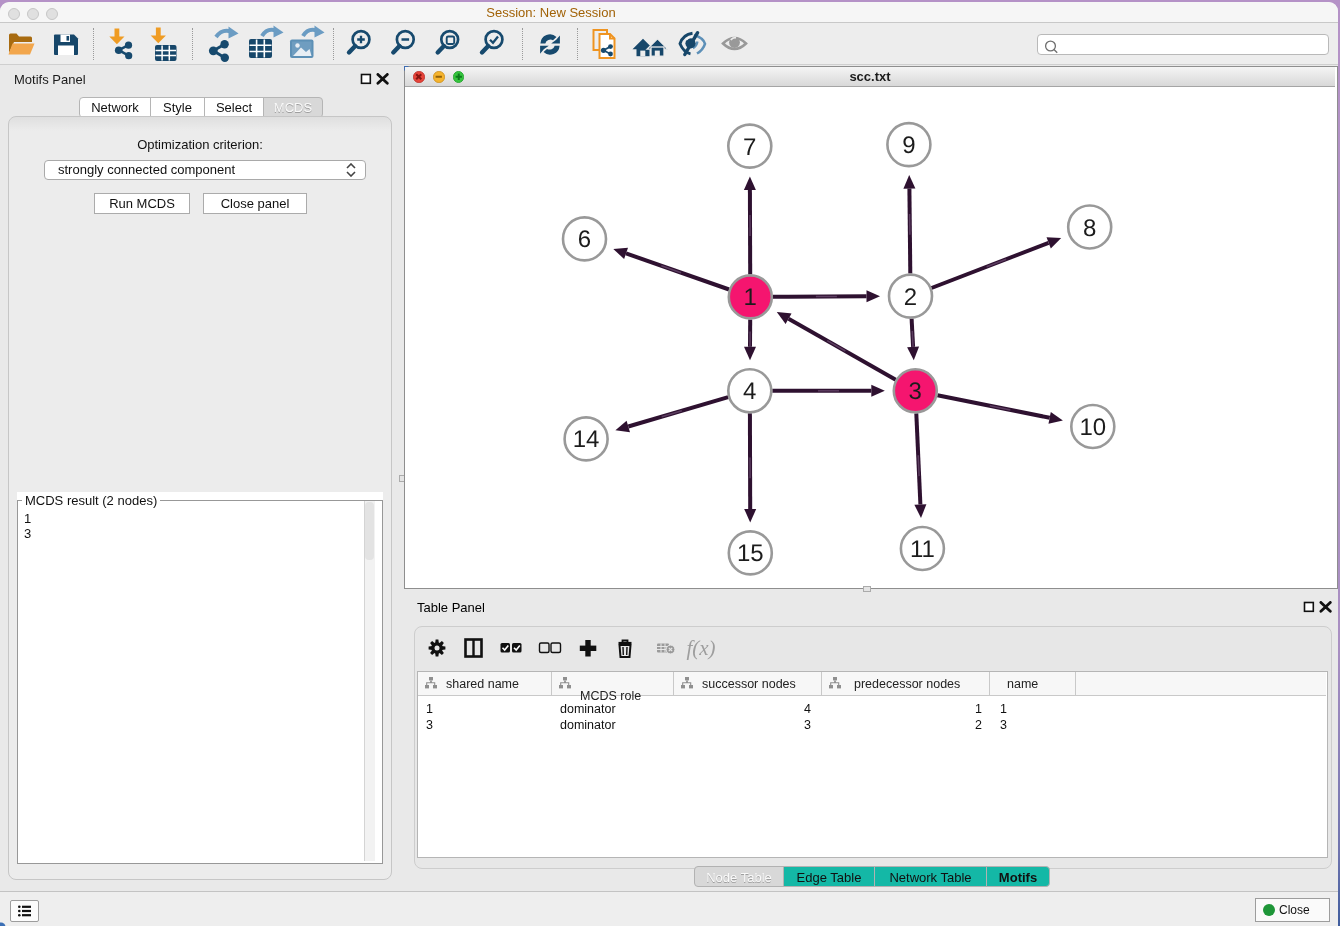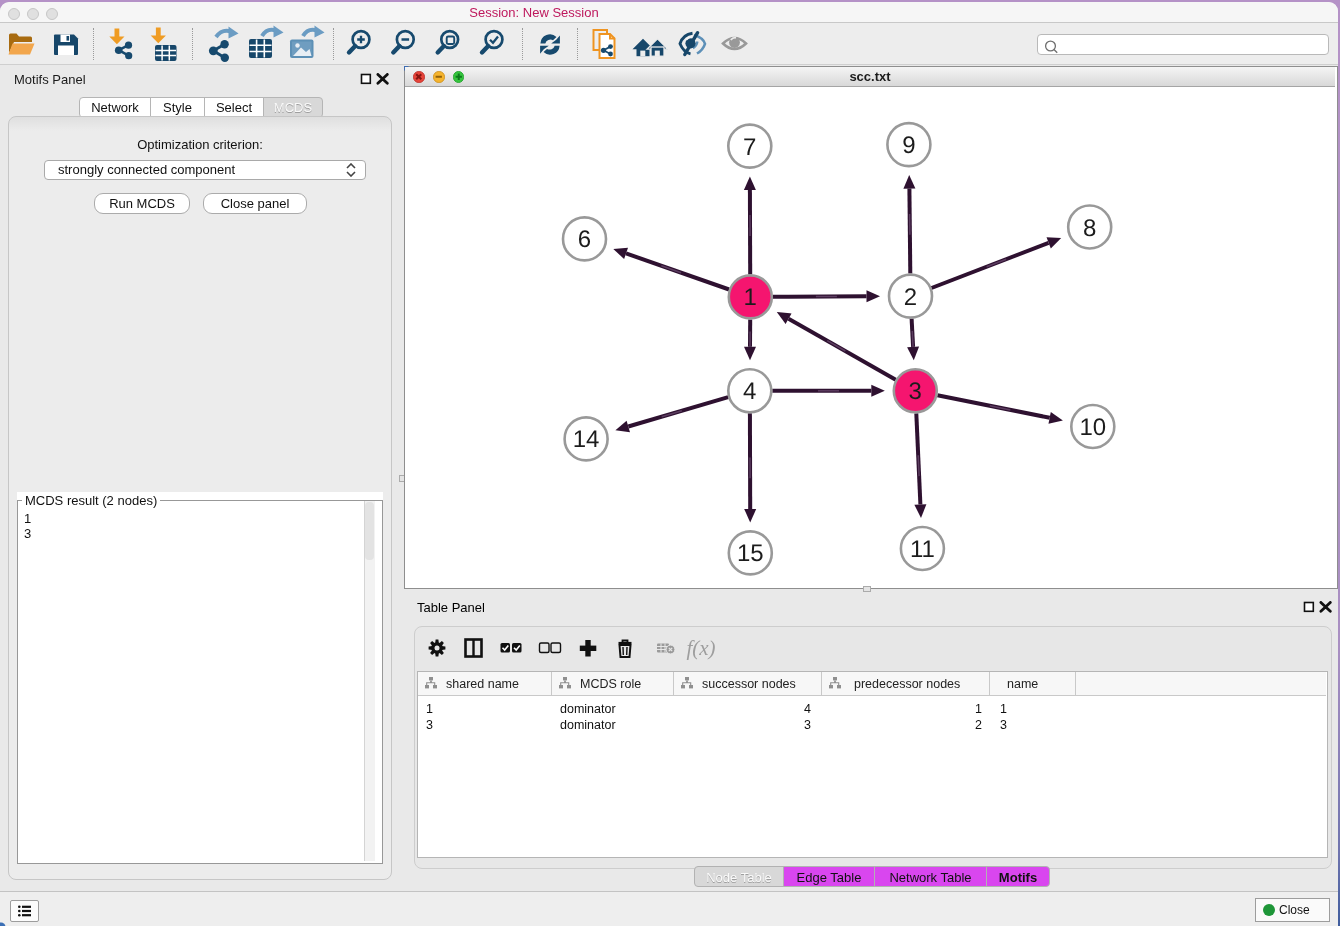--- a/index.html
+++ b/index.html
@@ -2,54 +2,54 @@
 <html><head>
 <meta charset="utf-8">
 <style>
 html,body{margin:0;padding:0;}
 body{width:1340px;height:926px;position:relative;overflow:hidden;
   background:#b592c7;font-family:"Liberation Sans",sans-serif;transform:translateZ(0);}
 .abs{position:absolute;}
 #app{left:0;top:2px;width:1338px;height:924px;background:#ececec;border-radius:9px 9px 0 0;overflow:hidden;}
 #titlebar{left:0;top:0;width:1338px;height:20px;background:#f6f6f6;border-bottom:1px solid #c8c8c8;border-radius:9px 9px 0 0;}
 .tl{top:5.5px;width:10px;height:10px;border-radius:50%;background:#e0e0e0;border:1px solid #c6c6c6;}
-#apptitle{top:3px;left:0;width:1068px;text-align:center;font-size:13px;color:#be185d;}
+#apptitle{top:3px;left:0;width:1068px;text-align:center;font-size:13px;color:#a16207;padding-left:17px;}
 #toolbar{left:0;top:21px;width:1338px;height:41px;background:#ededed;border-bottom:1px solid #cfcfcf;}
 .vsep{top:5px;height:32px;width:0;border-left:1px dotted #9a9a9a;}
 #search{left:1037px;top:11px;width:290px;height:19px;background:#fff;border:1px solid #b9b9b9;border-radius:4px;}
 #main{left:0;top:63px;width:1338px;height:826px;background:#e9e9e9;}
 
 #cptitle{left:14px;top:7px;font-size:13px;color:#1b1b1b;}
 .tab{position:absolute;top:0;height:17px;border:1px solid #b5b5b5;background:#fff;
   font-size:13px;color:#111;text-align:center;padding-top:2px;box-sizing:content-box;}
 
 #cpinner{left:8px;top:51px;width:382px;height:762px;background:linear-gradient(#dfdfdf,#ececec 14px);border:1px solid #c6c6c6;border-radius:8px;}
 #optlab{left:0;top:72px;width:400px;text-align:center;font-size:13px;color:#111;}
 #cpselect{left:44px;top:95px;width:307px;height:17px;background:#fff;border:1px solid #a9a9a9;border-radius:4px;font-size:13px;color:#111;padding:1px 0 0 13px;}
-.btn{position:absolute;top:128px;height:17px;background:#fff;border:1px solid #ababab;border-radius:9px;font-size:13px;color:#111;text-align:center;padding-top:2px;}
+.btn{position:absolute;top:128px;height:17px;background:#fff;border:1px solid #ababab;border-radius:0;font-size:13px;color:#111;text-align:center;padding-top:2px;}
 #fieldwhite{left:17px;top:426.5px;width:366px;height:372.5px;background:#fff;}
 #fieldset{left:17px;top:435px;width:364px;height:362px;border:1px solid #989898;}
 #legend{left:22px;top:428px;background:#fff;font-size:13px;color:#111;padding:0 3px;}
 #fstext{left:24px;top:447px;font-size:13px;color:#111;line-height:14.5px;}
 #fsscroll{left:364px;top:436px;width:10px;height:360px;background:#f2f2f2;border-left:1px solid #d4d4d4;}
 #fsthumb{left:365px;top:437px;width:9px;height:58px;background:#e3e3e3;border-radius:4px;}
 
 #netwin{left:404px;top:0.5px;width:932px;height:521.5px;border:1px solid #8e8e8e;background:#fff;}
 #nettitle{left:0;top:0;width:930px;height:19px;background:linear-gradient(#f5f5f5,#d8d8d8);border-bottom:1px solid #a5a5a5;}
 #netname{left:0;top:2.5px;width:930px;text-align:center;font-size:13px;font-weight:bold;color:#1c1c1c;}
 .mac{top:4.5px;width:11.5px;height:11.5px;border-radius:50%;box-sizing:border-box;}
 
 #tptitle{left:417px;top:535px;font-size:13px;color:#000000;}
 #tpbox{left:414px;top:561px;width:916px;height:241px;background:#e7e7e7;border:1px solid #cdcdcd;border-radius:8px;}
 #tbl{left:417px;top:606px;width:909px;height:185px;background:#fff;border:1px solid #b5b5b5;}
 #thead{left:0;top:0;width:908px;height:23px;background:#f7f7f7;border-bottom:1px solid #c9c9c9;}
 .hsep{position:absolute;top:0;height:23px;width:0;border-left:1px solid #c9c9c9;}
 .htxt{position:absolute;top:5px;font-size:12.5px;color:#222;}
 .cell{position:absolute;font-size:12.5px;color:#111;}
-.btab{position:absolute;top:0;height:16px;border:1px solid #b2b2b2;background:#d946ef;font-size:13px;color:#111;text-align:center;padding-top:3px;}
+.btab{position:absolute;top:0;height:16px;border:1px solid #b2b2b2;background:#14b8a6;font-size:13px;color:#111;text-align:center;padding-top:3px;}
 .tabdis{background:#d8d8d8 !important;color:#fafafa !important;text-shadow:0 1px 0 #9e9e9e;}
 
 #status{left:0;top:889px;width:1338px;height:35px;background:#eeeeee;border-top:1px solid #c3c3c3;}
 #listbtn{left:10px;top:8px;width:27px;height:20px;background:#fcfcfc;border:1px solid #9d9d9d;border-radius:2px;}
 #membtn{left:1255px;top:6px;width:73px;height:22px;background:#fafafa;border:1px solid #9d9d9d;font-size:12px;color:#111;}
 </style>
 </head>
 <body>
 <div class="abs" id="rightedge" style="left:1338px;top:0;width:2px;height:926px;background:linear-gradient(#b592c7,#a98fc2 70%,#6f74ae 92%,#3f5d9e);"></div>
 <div class="abs" id="app">
@@ -413,21 +413,21 @@
               </g>
             <g transform="translate(411,5)">
                 <rect x="4" y="0" width="4" height="3.4"></rect>
                 <rect x="0" y="8" width="4" height="3.4"></rect>
                 <rect x="8" y="8" width="4" height="3.4"></rect>
                 <path d="M5.7 3.4 L5.7 5.7 L1.7 5.7 L1.7 8 M5.7 5.7 L9.7 5.7 L9.7 8 M6.3 3.4 L6.3 5.7" stroke="#8f8f8f" stroke-width="1.1" fill="none"></path>
               </g>
           </g>
         </svg>
         <div class="htxt" style="left:28px;">shared name</div>
-        <div class="htxt" style="left:162px;">MCDS role</div>
+        <div class="htxt" style="left:162px;margin-top:12px;">MCDS role</div>
         <div class="htxt" style="left:284px;">successor nodes</div>
         <div class="htxt" style="left:436px;">predecessor nodes</div>
         <div class="htxt" style="left:589px;">name</div>
       </div>
       <div class="cell" style="left:8px;top:30px;">1</div>
       <div class="cell" style="left:142px;top:30px;">dominator</div>
       <div class="cell" style="left:380px;top:30px;width:13px;text-align:right;">4</div>
       <div class="cell" style="left:548px;top:30px;width:16px;text-align:right;">1</div>
       <div class="cell" style="left:582px;top:30px;">1</div>
       <div class="cell" style="left:8px;top:46px;">3</div>

